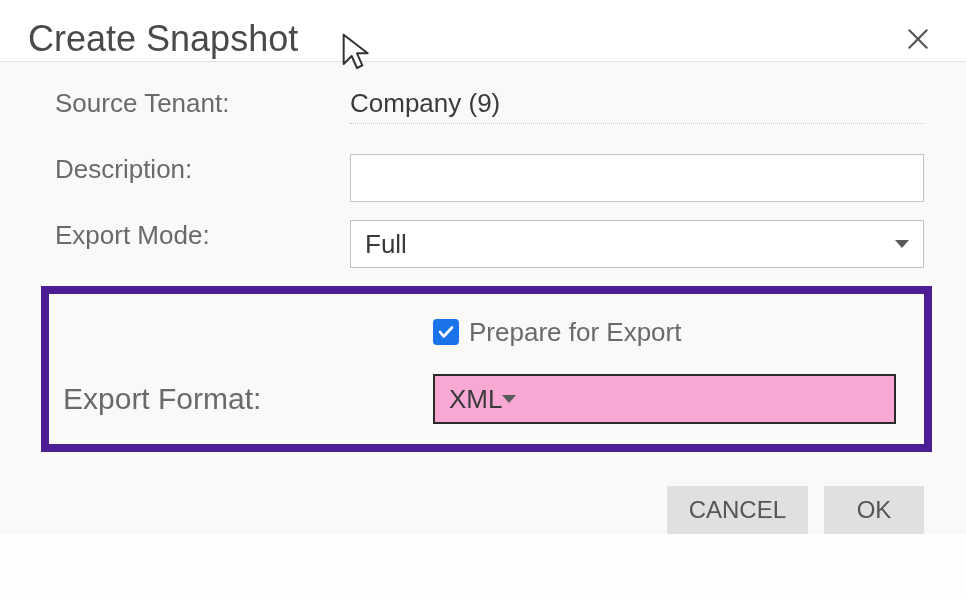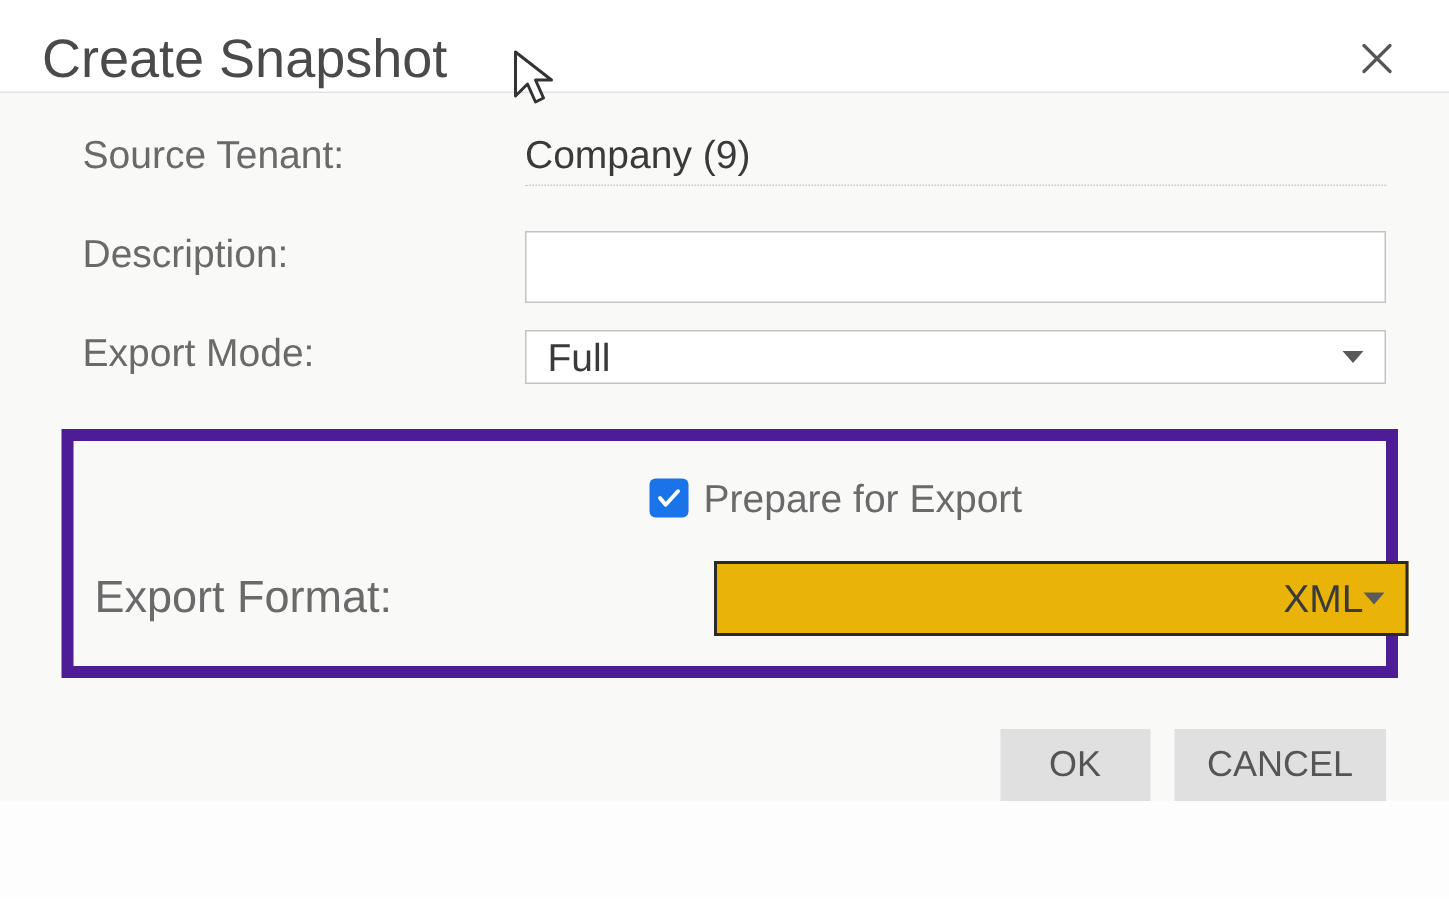--- a/index.html
+++ b/index.html
@@ -70,21 +70,21 @@
   .text-input {
     width: 100%;
     height: 48px;
     border: 1px solid #c3c3c3;
     background: #fff;
     font-size: 24px;
     padding: 0 10px;
   }
   .select {
     width: 100%;
-    height: 36px;
+    height: 48px;
     border: 1px solid #c3c3c3;
     background: #fff;
     display: flex;
     align-items: center;
     justify-content: space-between;
     padding: 0 14px;
     cursor: pointer;
   }
   .select-text {
     font-size: 26px;
@@ -136,27 +136,26 @@
   }
   .checkbox svg { width: 18px; height: 18px; }
   .check-label {
     font-size: 26px;
     color: #6a6a6a;
   }
   .select2 {
     width: 100%;
     height: 50px;
     border: 2px solid #2a2a2a;
-    background: #eab308;
-    display: flex;
-    align-items: center;
-    justify-content: flex-end;
+    background: #f9a8d4;
+    display: flex;
+    align-items: center;
+    justify-content: flex-start;
     padding: 0 14px;
     cursor: pointer;
-    margin-left: 43px;
   }
   .footer {
     display: flex;
     justify-content: flex-end;
     gap: 16px;
     padding: 24px 42px 0 55px;
     background: #f9f9f8;
   }
   .btn {
     min-width: 100px;
@@ -243,22 +242,22 @@
             <span class="caret"></span>
           </div>
         </div>
       </div>
 
     </div>
 
   </div>
 
   <div class="footer">
+    <div class="btn">CANCEL</div>
     <div class="btn">OK</div>
-    <div class="btn">CANCEL</div>
   </div>
 
   <div class="cursor-overlay">
     <svg viewBox="0 0 24 30" fill="none">
       <path d="M2 2 L2 24 L8 18 L12 27 L16 25 L12 16 L20 16 Z" fill="#ffffff" stroke="#333" stroke-width="1.5" stroke-linejoin="round"></path>
     </svg>
   </div>
 
 </div>
 

